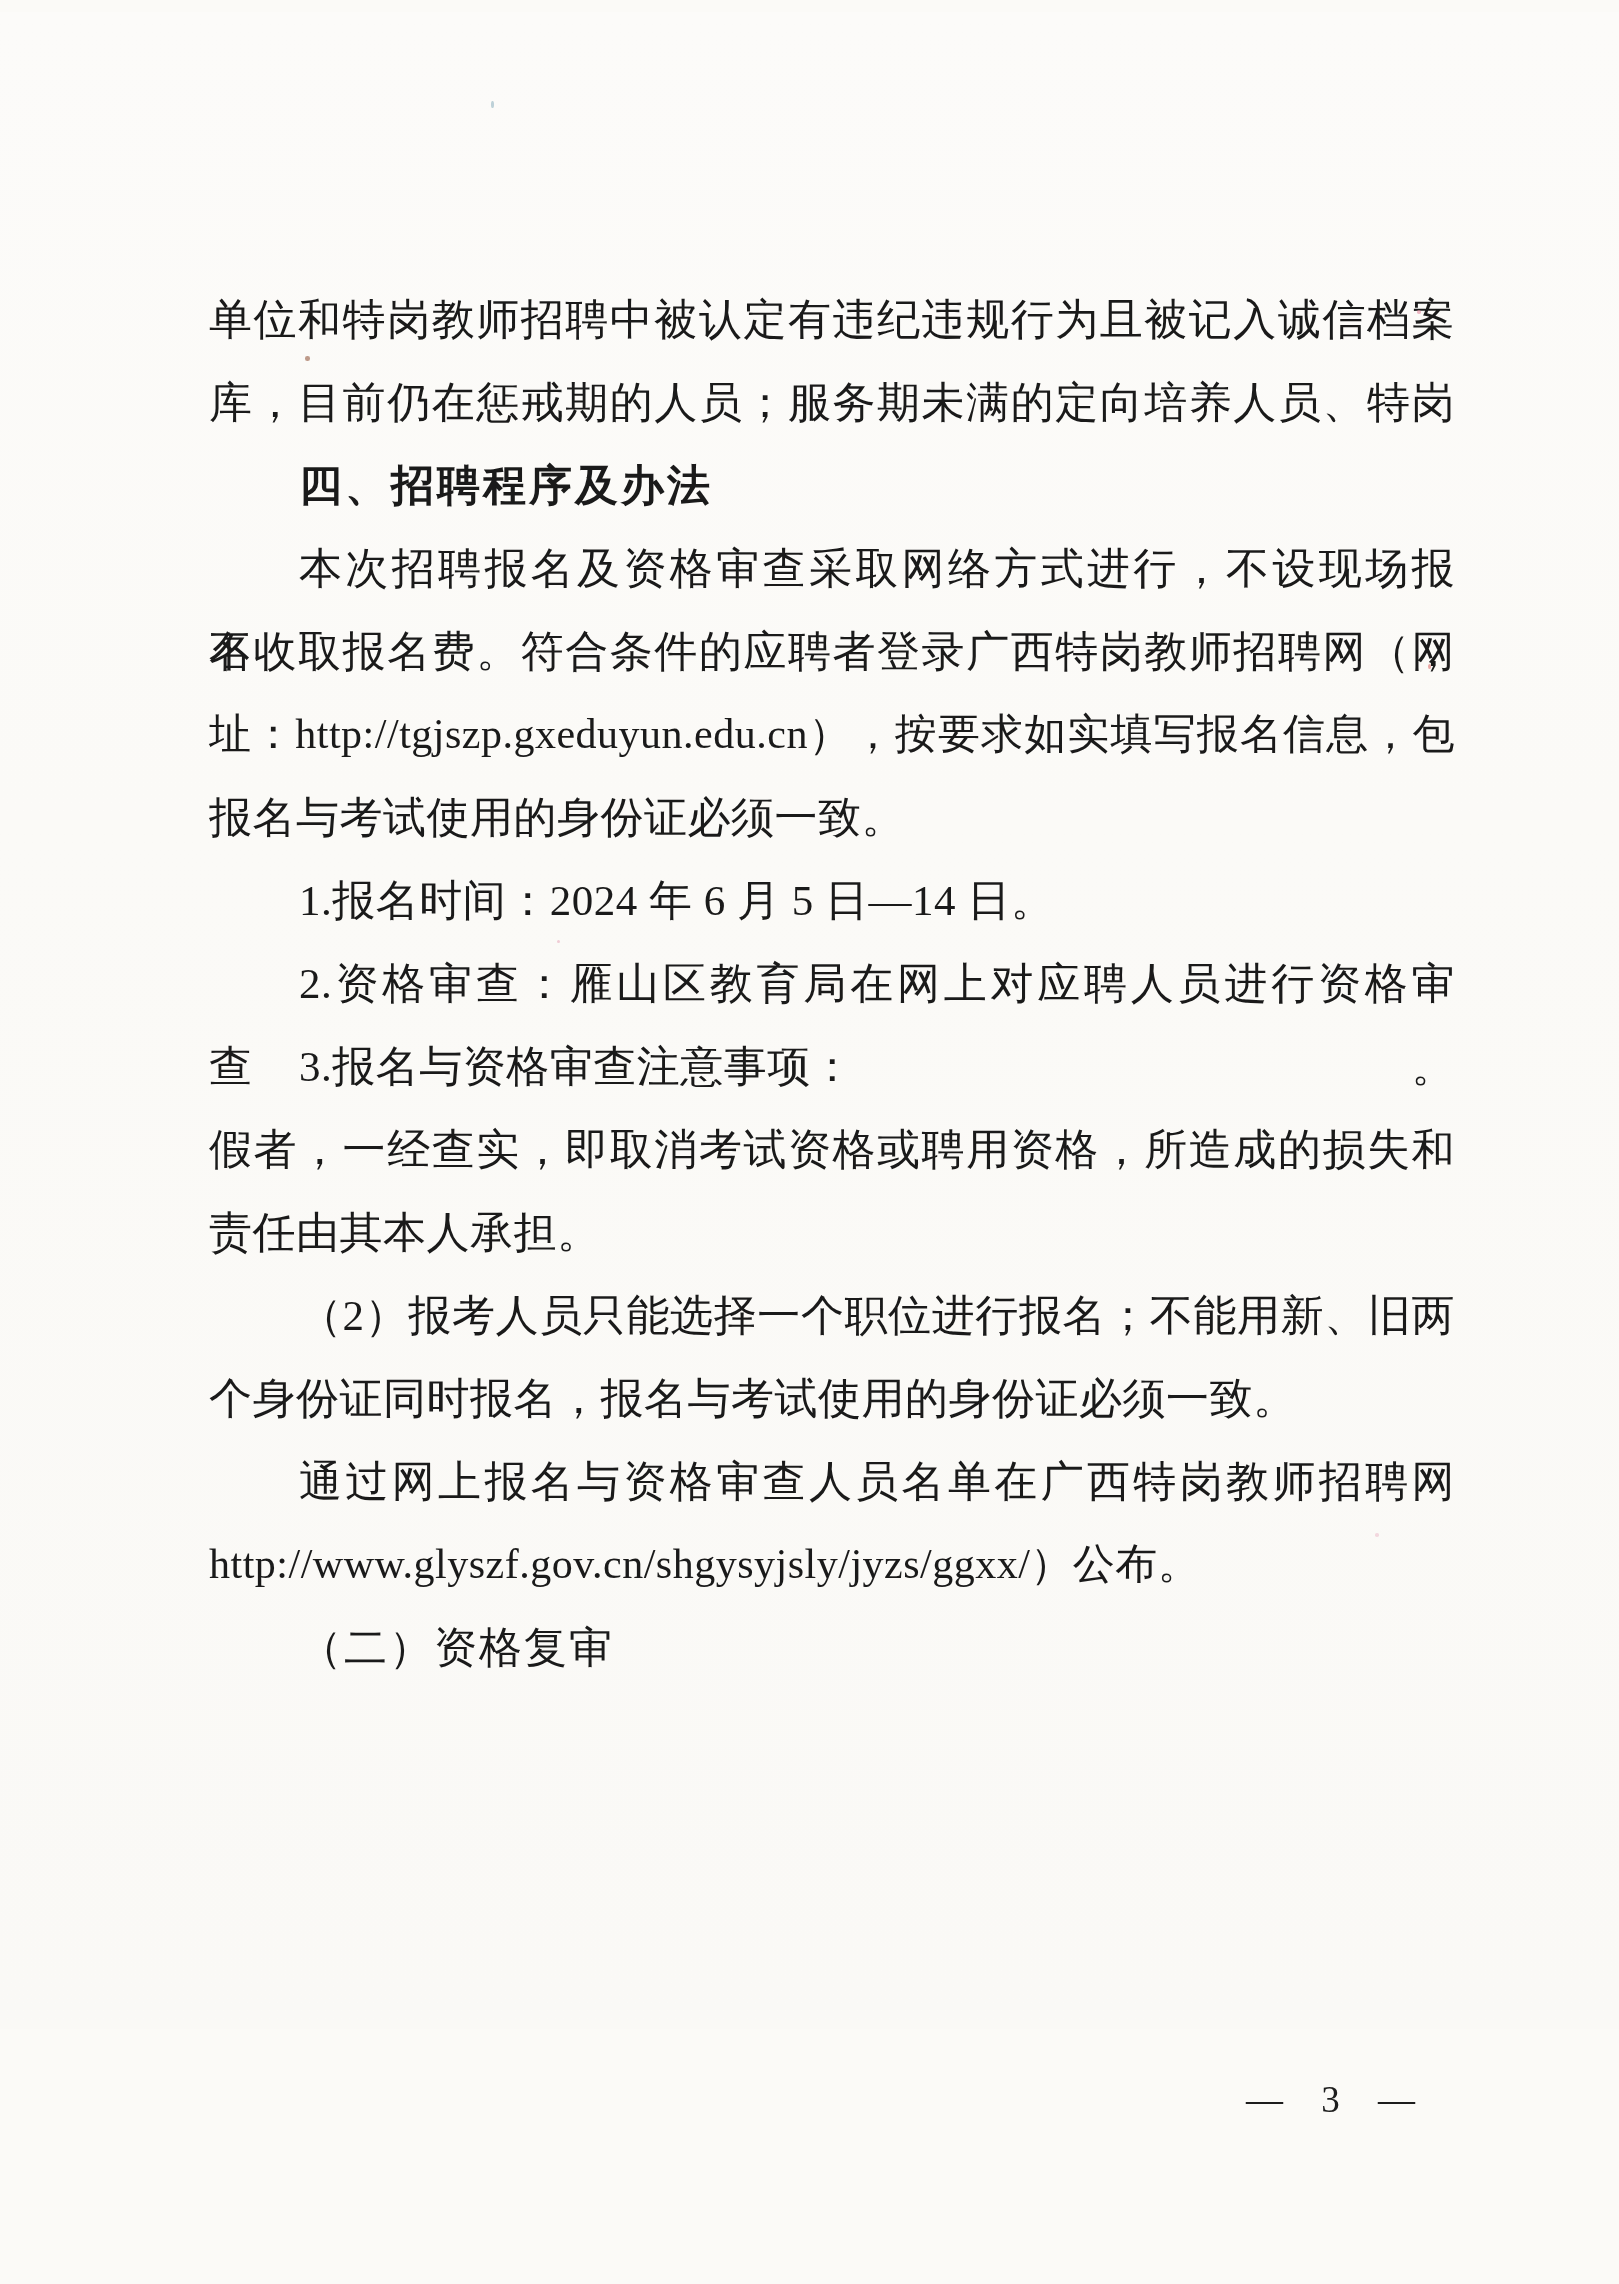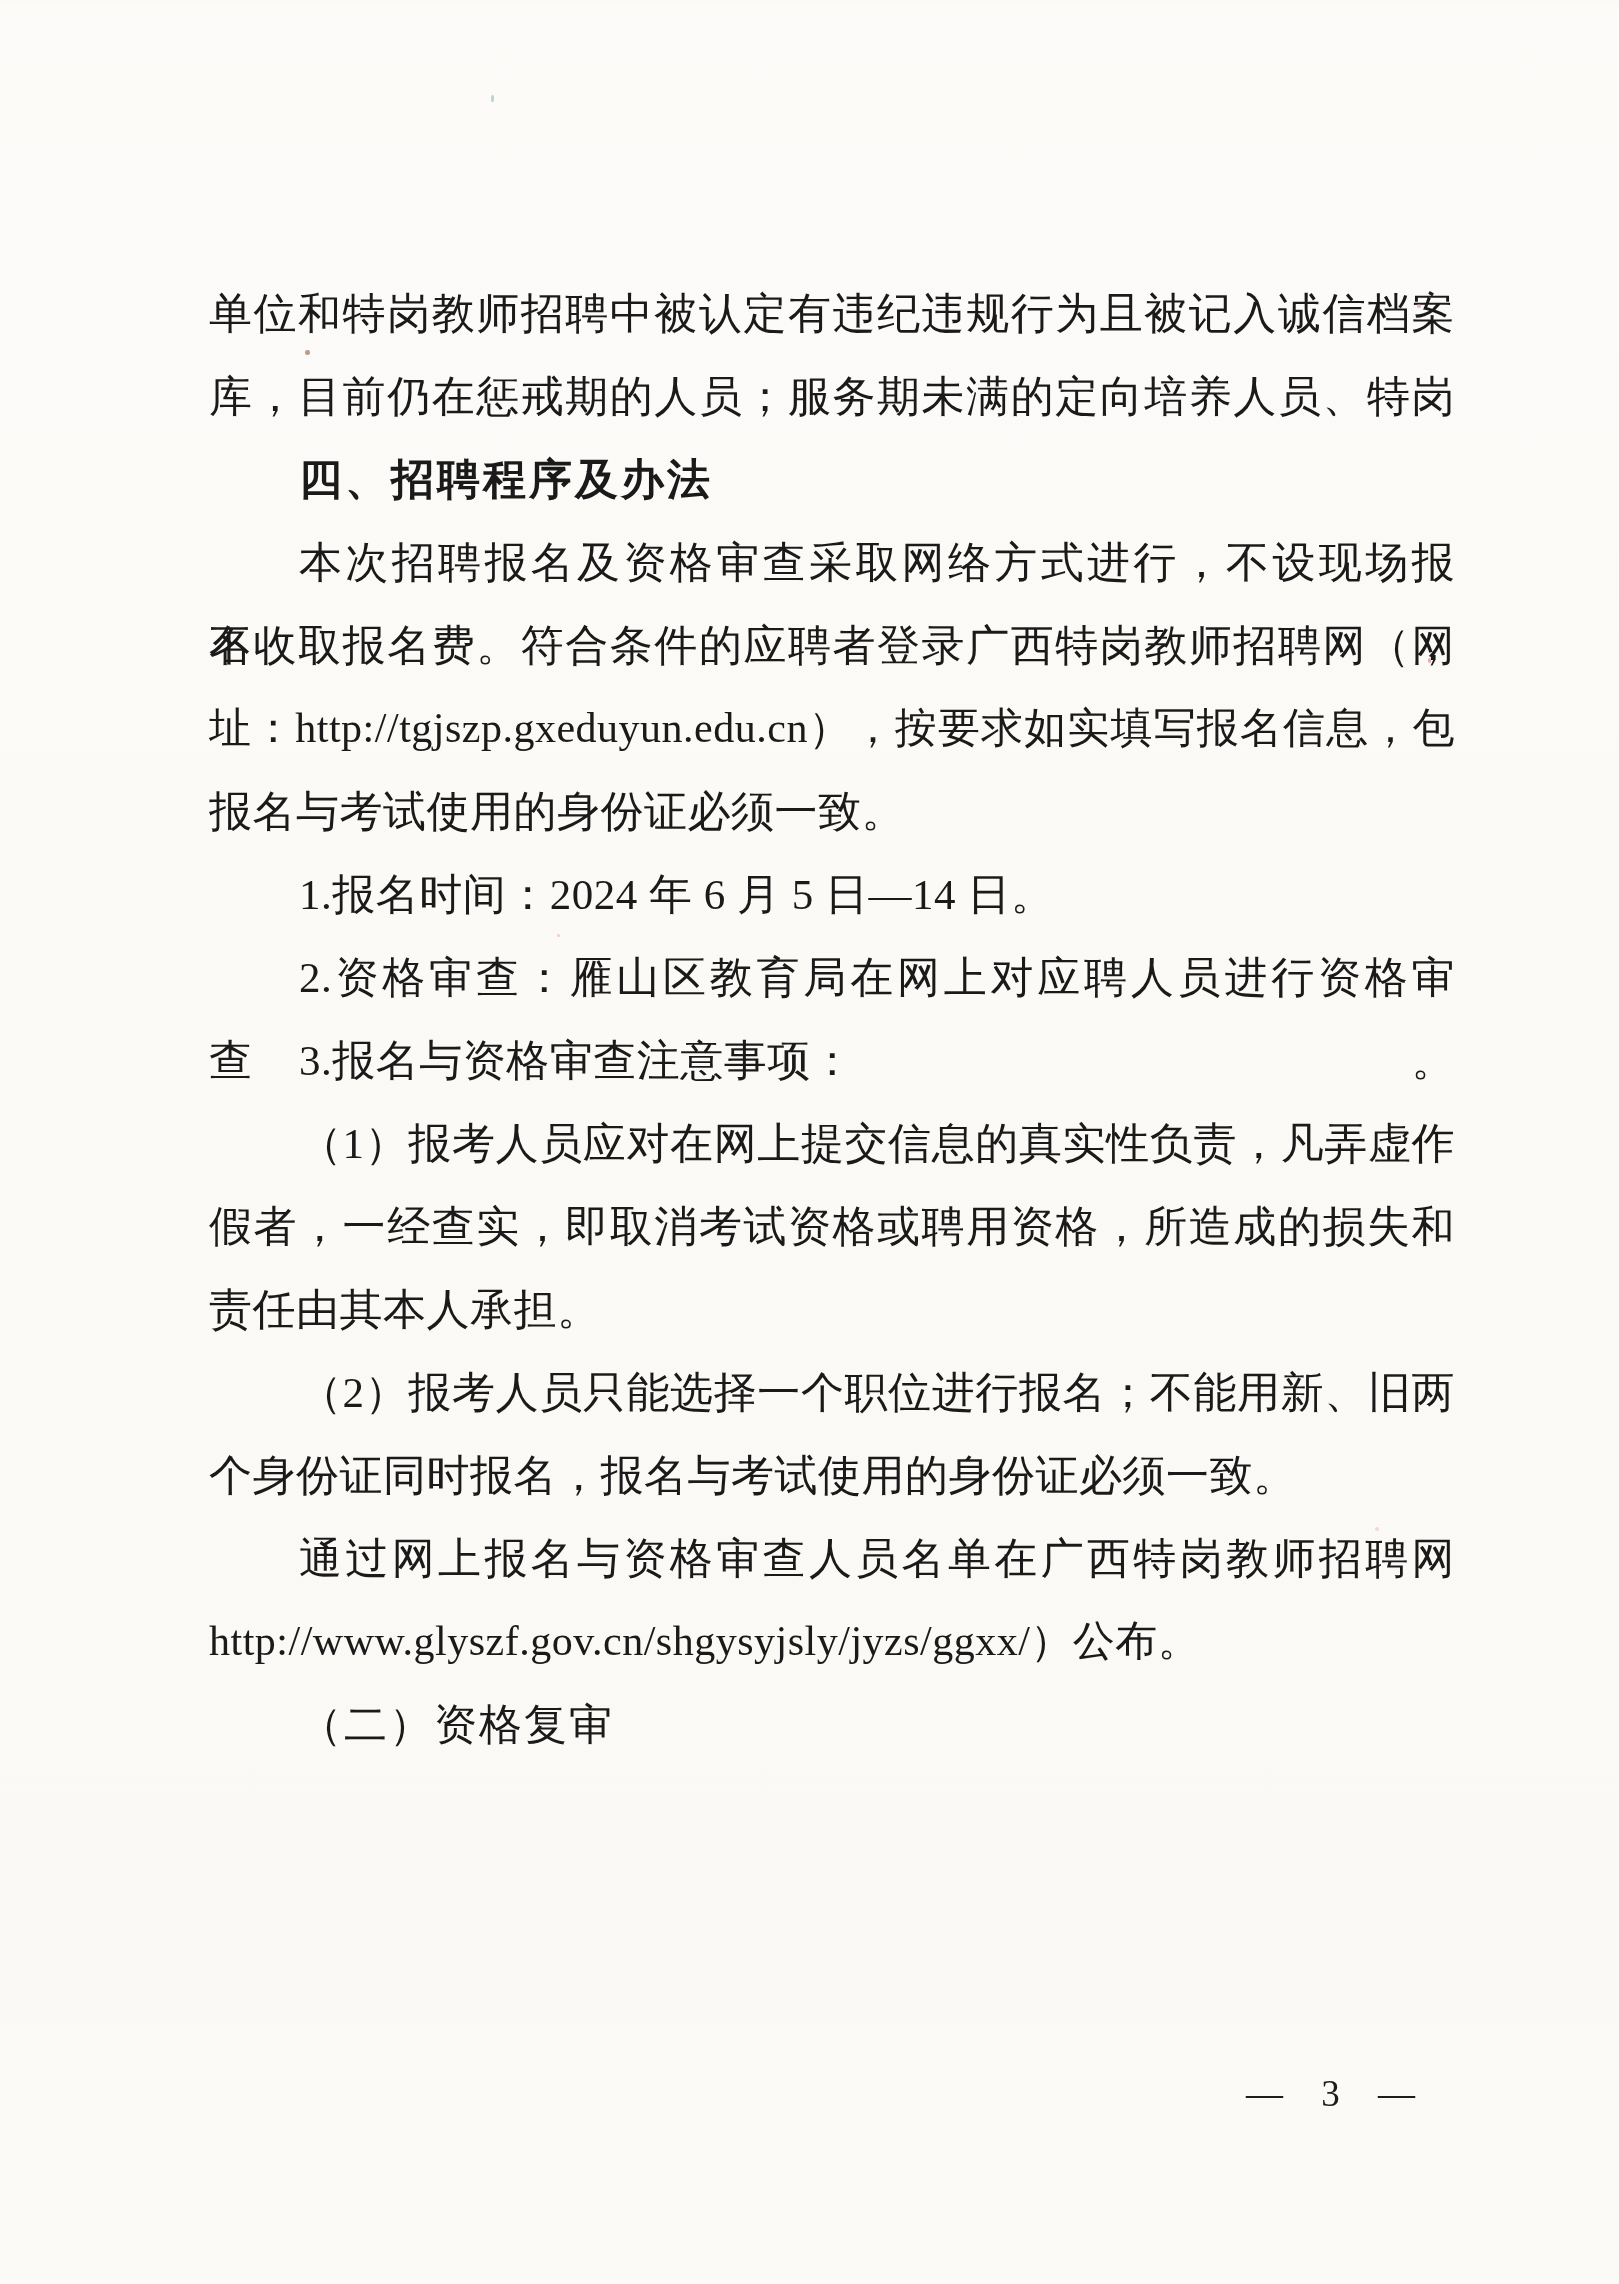--- a/index.html
+++ b/index.html
@@ -5,21 +5,21 @@
   html,body{margin:0;padding:0;}
   body{
     width:1619px;height:2284px;
     background:#fbfaf7;
     font-family:"Liberation Serif","DejaVu Serif",serif;
     color:#1a1a1a;
     position:relative;
     overflow:hidden;
   }
   .page{
-    position:absolute;left:0;top:6px;width:1619px;height:2017px;
+    position:absolute;left:0;top:12px;width:1619px;height:2017px;
     background:linear-gradient(180deg,#fcfbf9 0%,#fbfaf7 40%,#faf9f6 100%);
   }
   .doc-body{
     position:absolute;left:209px;top:266px;width:1246px;
   }
   .line{
     height:83px;line-height:83px;
     font-size:43px;
     white-space:nowrap;
     letter-spacing:0.5px;
@@ -60,21 +60,20 @@
     <div class="line just">单位和特岗教师招聘中被认定有违纪违规行为且被记入诚信档案</div>
     <div class="line just">库，目前仍在惩戒期的人员；服务期未满的定向培养人员、特岗</div>
     <div class="line h1 ind">四、招聘程序及办法</div>
     <div class="line just ind">本次招聘报名及资格审查采取网络方式进行，不设现场报名，</div>
     <div class="line just">不收取报名费。符合条件的应聘者登录广西特岗教师招聘网（网</div>
     <div class="line just url">址：http://tgjszp.gxeduyun.edu.cn），按要求如实填写报名信息，包</div>
     <div class="line">报名与考试使用的身份证必须一致。</div>
     <div class="line ind">1.报名时间：2024 年 6 月 5 日—14 日。</div>
     <div class="line just ind">2.资格审查：雁山区教育局在网上对应聘人员进行资格审查。</div>
     <div class="line ind">3.报名与资格审查注意事项：</div>
-    <div class="line just ind">（1）报考人员应对在网上提交信息的真实性负责，凡弄虚作</div>
     <div class="line just">假者，一经查实，即取消考试资格或聘用资格，所造成的损失和</div>
     <div class="line">责任由其本人承担。</div>
     <div class="line just ind">（2）报考人员只能选择一个职位进行报名；不能用新、旧两</div>
     <div class="line">个身份证同时报名，报名与考试使用的身份证必须一致。</div>
     <div class="line just ind">通过网上报名与资格审查人员名单在广西特岗教师招聘网</div>
     <div class="line url">http://www.glyszf.gov.cn/shgysyjsly/jyzs/ggxx/）公布。</div>
     <div class="line h2 ind">（二）资格复审</div>
   </div>
 
   <div class="pageno">— 3 —</div>

